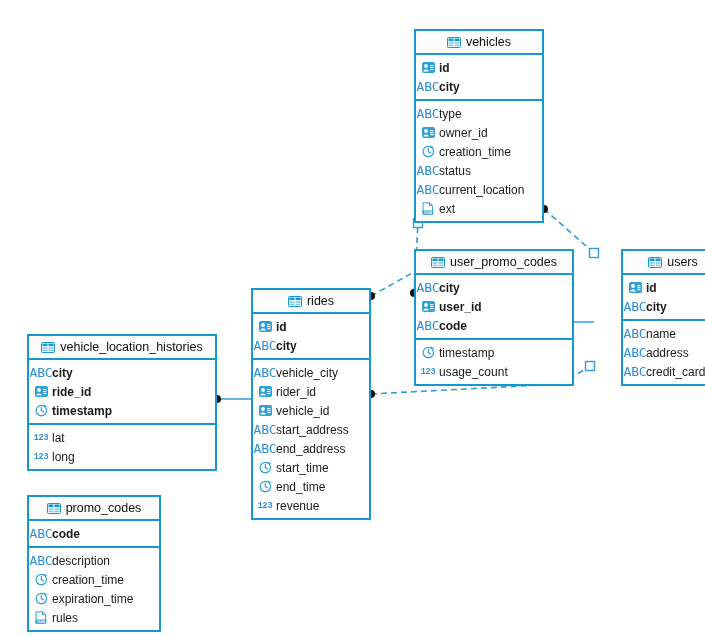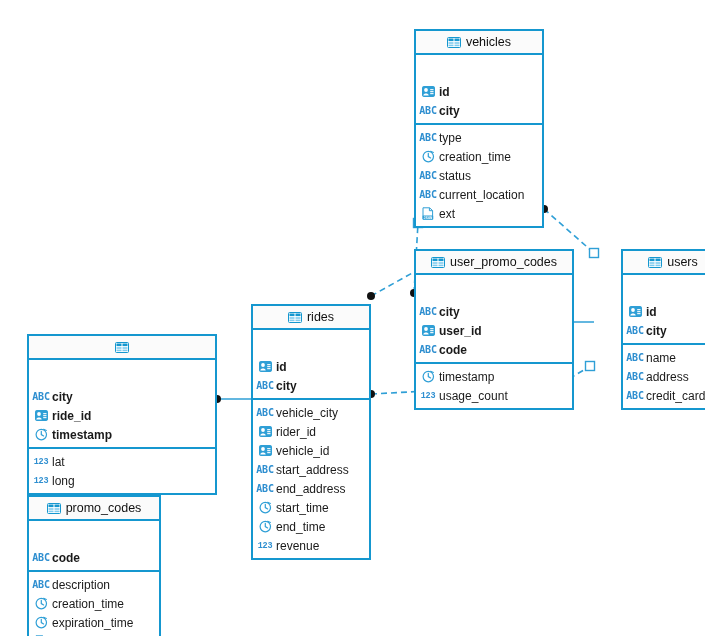--- a/index.html
+++ b/index.html
@@ -6,30 +6,30 @@
   body{width:705px;height:636px;position:relative;overflow:hidden;
        font-family:"Liberation Sans","DejaVu Sans",sans-serif;}
   #canvas{position:absolute;left:0;top:0;width:705px;height:636px;}
   svg.links{position:absolute;left:0;top:0;width:705px;height:636px;overflow:visible;}
 
   .table-node{position:absolute;border:2px solid #1597cf;background:#ffffff;box-sizing:border-box;}
   .tbl-header{height:24px;display:flex;align-items:center;justify-content:center;
               gap:5px;background:#fbfbfb;border-bottom:2px solid #1597cf;box-sizing:border-box;}
   .tbl-title{font-size:12.5px;color:#111111;white-space:nowrap;}
   .section{padding:3px 0 3px 0;box-sizing:border-box;}
-  .section.pk{border-bottom:2px solid #1597cf;margin-top:24px;}
+  .section.pk{border-bottom:2px solid #1597cf;}
   .row{display:flex;align-items:center;gap:4px;height:19px;padding-left:5px;box-sizing:border-box;
        font-size:12px;color:#1a1a1a;white-space:nowrap;}
   .row.key{font-weight:bold;}
   .ic{width:14px;height:14px;flex:0 0 14px;display:flex;align-items:center;
       justify-content:center;position:relative;}
   .ic svg{display:block;}
   .ic-num{font-size:8.5px;font-weight:bold;color:#2f8fd0;letter-spacing:-0.3px;
           font-family:Liberation Mono, monospace;}
-  .ic-abc{font-size:10px;font-weight:bold;color:#2f8fd0;letter-spacing:-0.2px;
+  .ic-abc{font-size:13px;font-weight:normal;color:#2f8fd0;letter-spacing:-0.2px;
           font-family:"DejaVu Sans Mono",monospace;}
 </style>
 </head>
 <body>
 
 <div id="canvas">
   <svg class="links" id="links">
       <path d="M 414 293 L 418 223" fill="none" stroke="#2f9fd6" stroke-width="1.6" stroke-dasharray="6,4"></path>
       <circle cx="414" cy="293" r="4" fill="#111111"></circle>
       <rect x="413.5" y="218.5" width="9" height="9" fill="#ffffff" stroke="#2f9fd6" stroke-width="1.4"></rect>
@@ -85,20 +85,33 @@
         </div>
         <div class="section">
           <div class="row">
             <span class="ic">
               <span class="ic-abc">ABC</span>
             </span>
             <span>type</span>
           </div>
           <div class="row">
             <span class="ic">
+              <svg width="13" height="11" viewBox="0 0 13 11">
+                <rect x="0.5" y="0.5" width="12" height="10" rx="1.2" fill="#2f9fd6" stroke="#2f9fd6"></rect>
+                <circle cx="4" cy="4" r="1.9" fill="#ffffff"></circle>
+                <path d="M1.3 9.4 C1.6 6.9 6.4 6.9 6.7 9.4 Z" fill="#ffffff"></path>
+                <rect x="8.2" y="3.1" width="3.3" height="1.1" fill="#ffffff"></rect>
+                <rect x="8.2" y="5.1" width="3.3" height="1.1" fill="#ffffff"></rect>
+                <rect x="8.2" y="7.1" width="3.3" height="1.1" fill="#ffffff"></rect>
+              </svg>
+            </span>
+            <span>owner_id</span>
+          </div>
+          <div class="row">
+            <span class="ic">
               <svg width="13" height="13" viewBox="0 0 13 13">
                 <circle cx="6.3" cy="6.6" r="5.2" fill="#ffffff" stroke="#2f9fd6" stroke-width="1.2"></circle>
                 <path d="M6.3 3.4 L6.3 6.6 L8.6 7.9" stroke="#2f9fd6" stroke-width="1.2" fill="none" stroke-linecap="round"></path>
                 <path d="M8.6 1.2 L11.4 2.4" stroke="#2f9fd6" stroke-width="1.1" stroke-linecap="round"></path>
               </svg>
             </span>
             <span>creation_time</span>
           </div>
           <div class="row">
             <span class="ic">
@@ -236,21 +249,21 @@
             <span>address</span>
           </div>
           <div class="row">
             <span class="ic">
               <span class="ic-abc">ABC</span>
             </span>
             <span>credit_card</span>
           </div>
         </div>
       </div>
-      <div class="table-node" style="left: 251px; top: 304px; width: 120px;">
+      <div class="table-node" style="left: 251px; top: 288px; width: 120px;">
         <div class="tbl-header">
           <span class="ic">
             <svg width="14" height="11" viewBox="0 0 14 11">
               <rect x="0.5" y="0.5" width="13" height="10" rx="1" fill="#ffffff" stroke="#1597cf"></rect>
               <rect x="1.5" y="1.5" width="5" height="2.6" fill="#1597cf"></rect>
               <rect x="7.5" y="1.5" width="5" height="2.6" fill="#1597cf"></rect>
               <rect x="1.5" y="5.2" width="5" height="1.6" fill="#7ecbee"></rect>
               <rect x="7.5" y="5.2" width="5" height="1.6" fill="#7ecbee"></rect>
               <rect x="1.5" y="7.6" width="5" height="1.6" fill="#7ecbee"></rect>
               <rect x="7.5" y="7.6" width="5" height="1.6" fill="#7ecbee"></rect>
@@ -358,20 +371,21 @@
             <svg width="14" height="11" viewBox="0 0 14 11">
               <rect x="0.5" y="0.5" width="13" height="10" rx="1" fill="#ffffff" stroke="#1597cf"></rect>
               <rect x="1.5" y="1.5" width="5" height="2.6" fill="#1597cf"></rect>
               <rect x="7.5" y="1.5" width="5" height="2.6" fill="#1597cf"></rect>
               <rect x="1.5" y="5.2" width="5" height="1.6" fill="#7ecbee"></rect>
               <rect x="7.5" y="5.2" width="5" height="1.6" fill="#7ecbee"></rect>
               <rect x="1.5" y="7.6" width="5" height="1.6" fill="#7ecbee"></rect>
               <rect x="7.5" y="7.6" width="5" height="1.6" fill="#7ecbee"></rect>
             </svg>
           </span>
+          <span class="tbl-title">vehicle_location_histories</span>
         </div>
         <div class="section pk">
           <div class="row key">
             <span class="ic">
               <span class="ic-abc">ABC</span>
             </span>
             <span>city</span>
           </div>
           <div class="row key">
             <span class="ic">

